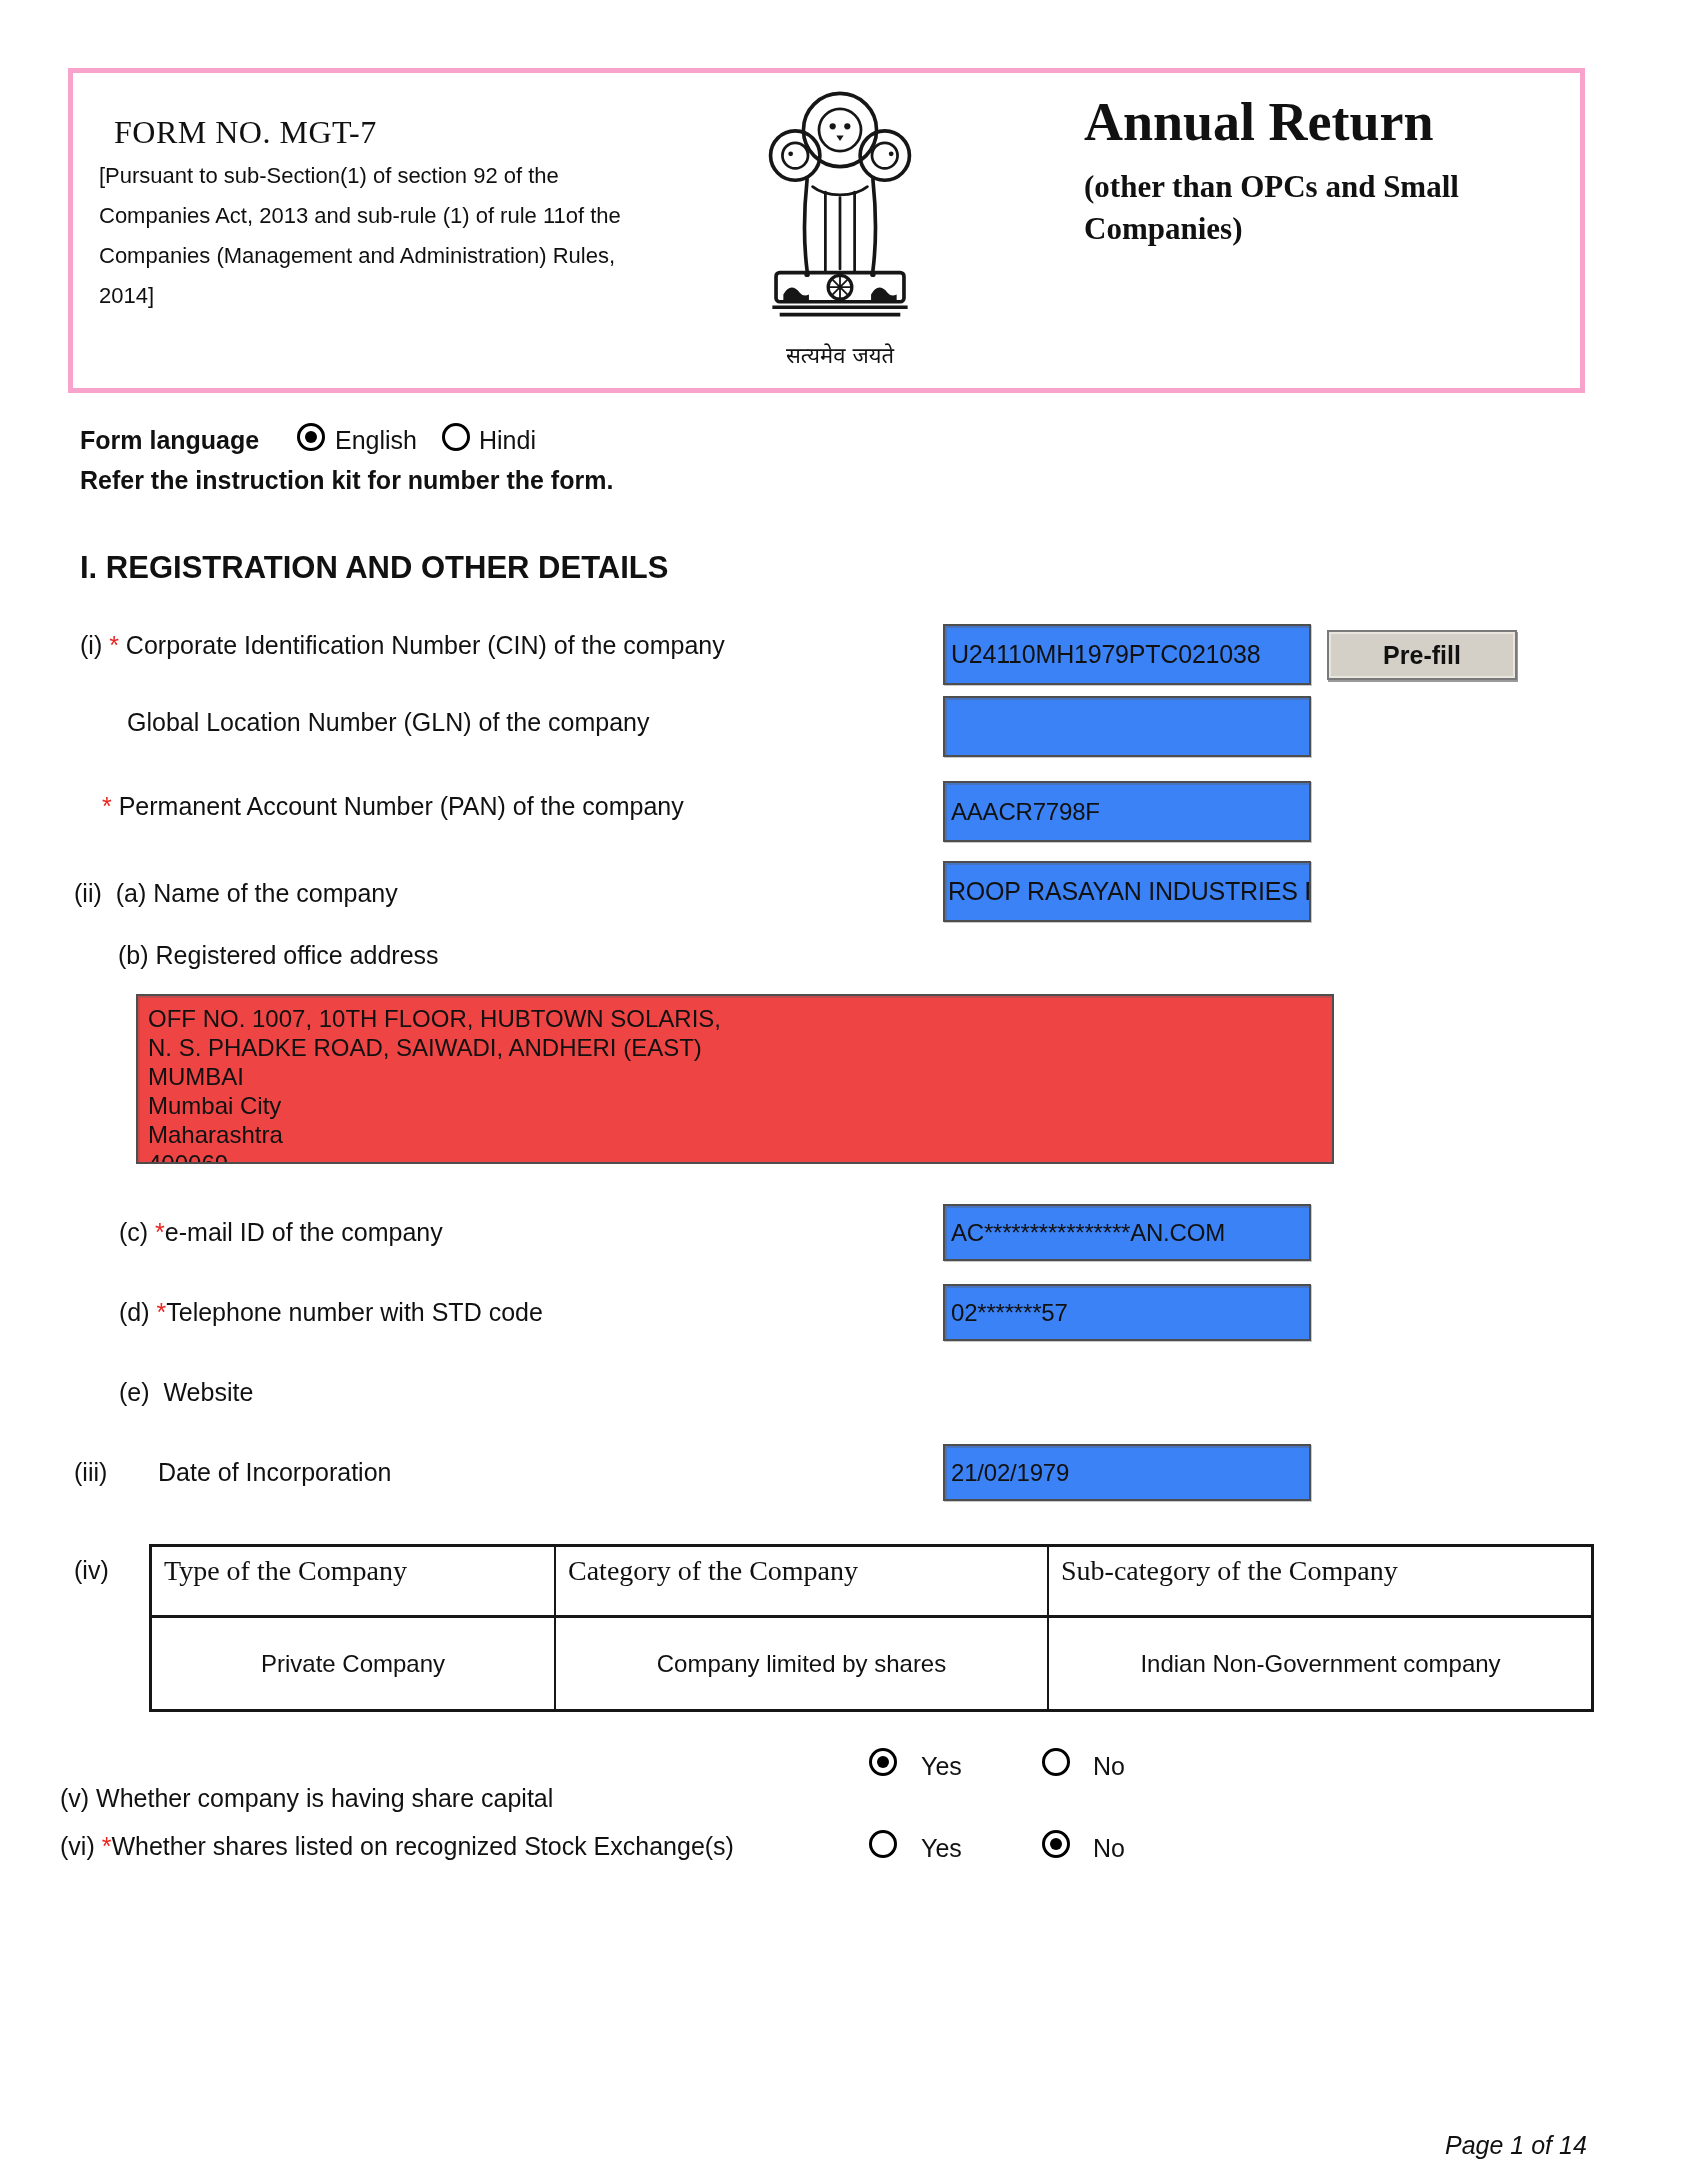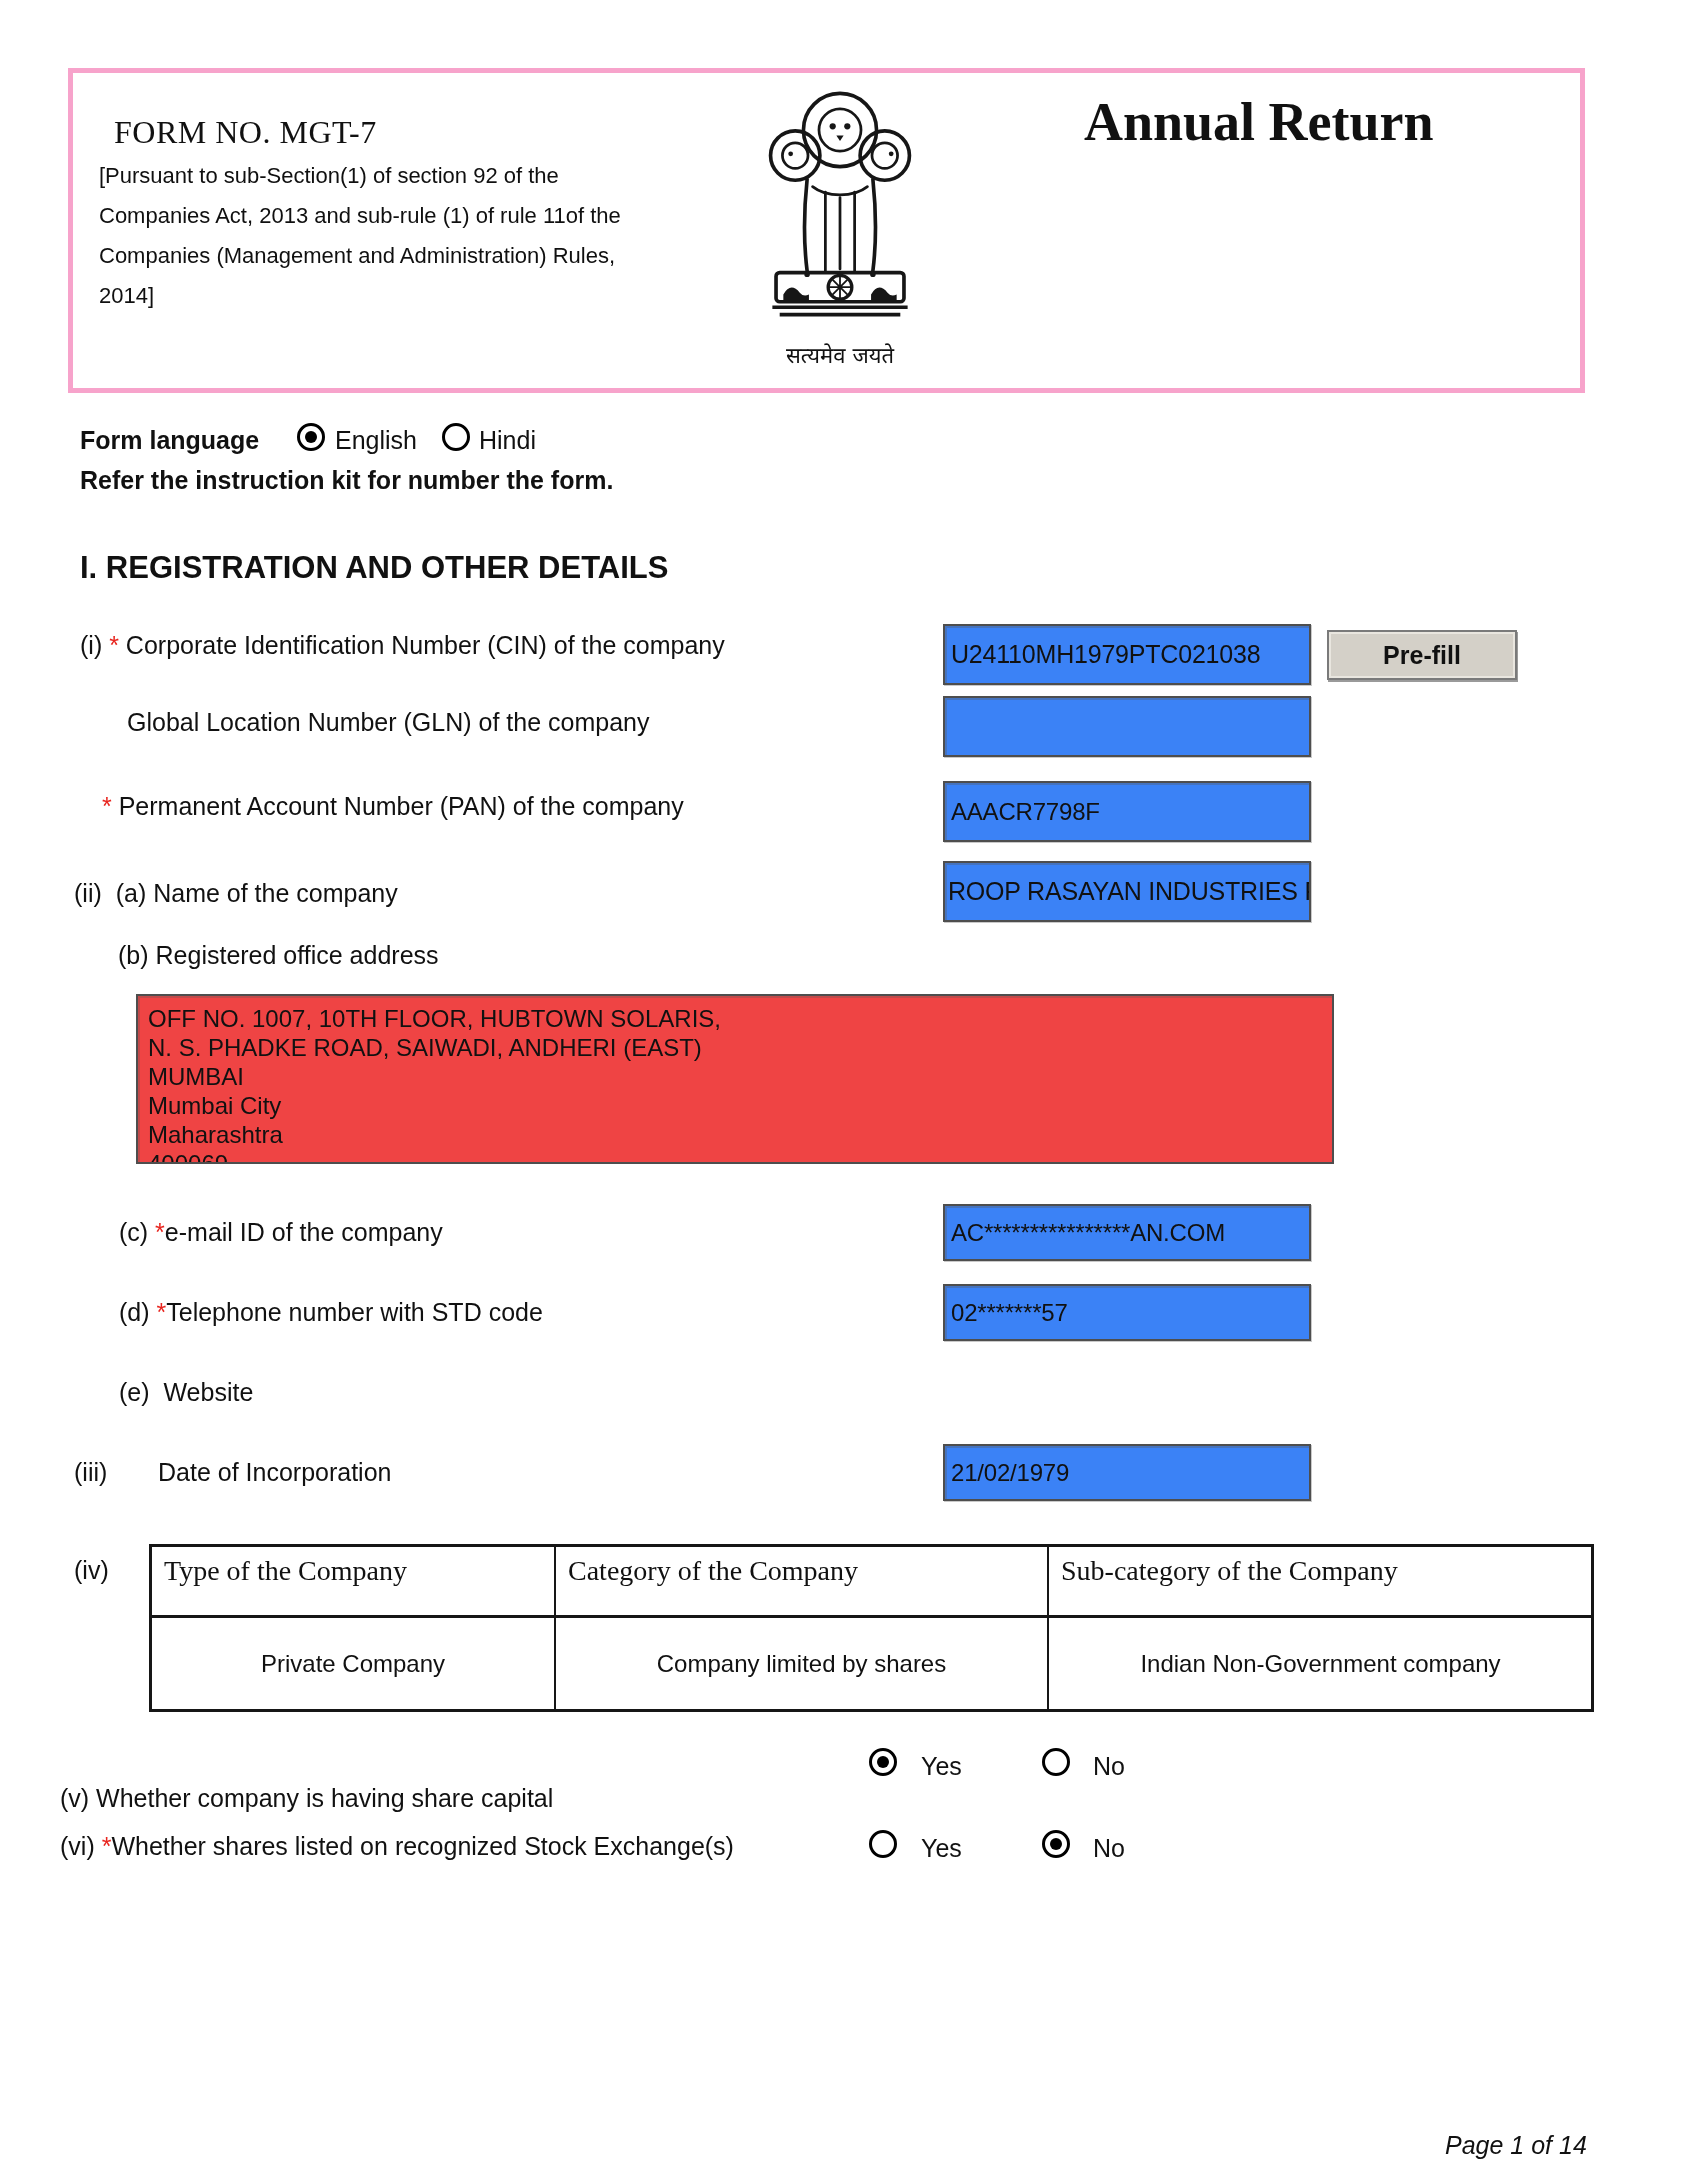--- a/index.html
+++ b/index.html
@@ -84,20 +84,21 @@
       <g stroke="#161616" fill="none">
         <circle cx="100" cy="230" r="13" stroke-width="3.5"></circle>
         <path stroke-width="2" d="M100 217 v26 M87 230 h26 M91 221 l18 18 M109 221 l-18 18"></path>
         <path stroke-width="4" d="M26 252 h148 M34 260 h132"></path>
       </g>
     </svg>
   </div>
   <div class="abs motto">सत्यमेव जयते</div>
 
   <div class="abs right-title">Annual Return</div>
+  <div class="abs right-sub">(other than OPCs and Small Companies)</div>
 
   <div class="abs lbl b" style="left:80px;top:426px;">Form language</div>
   <div class="radio abs sel" style="left:297px;top:423px;"></div>
   <div class="abs lbl" style="left:335px;top:426px;">English</div>
   <div class="radio abs" style="left:442px;top:423px;"></div>
   <div class="abs lbl" style="left:479px;top:426px;">Hindi</div>
   <div class="abs lbl b" style="left:80px;top:466px;">Refer the instruction kit for number the form.</div>
 
   <div class="abs heading" style="left:80px;top:550px;">I. REGISTRATION AND OTHER DETAILS</div>
 

